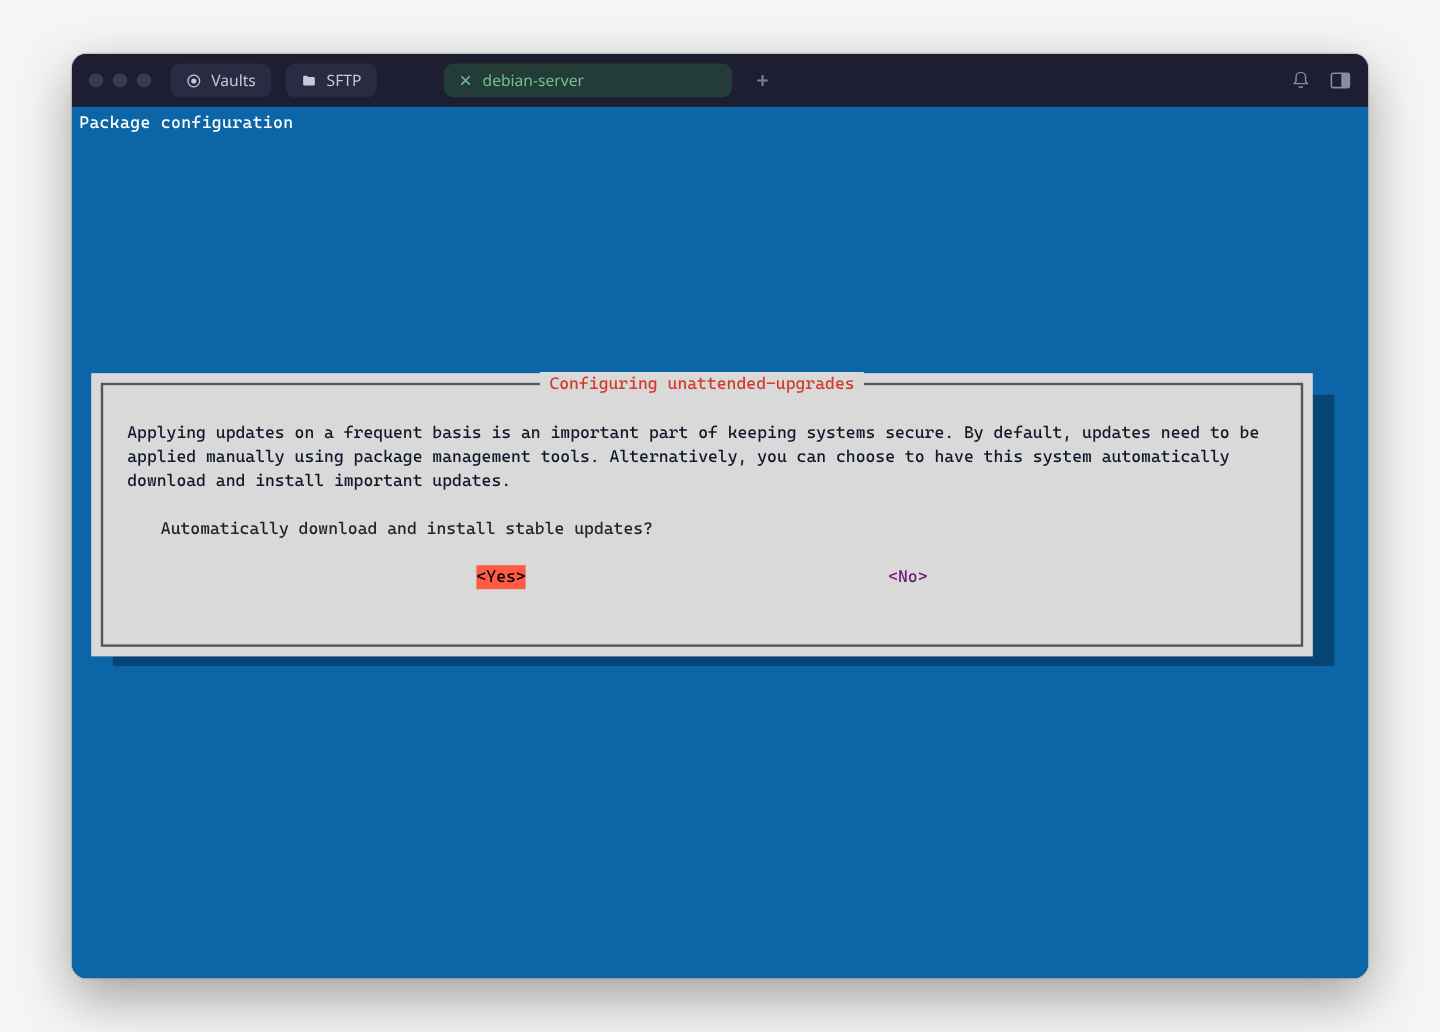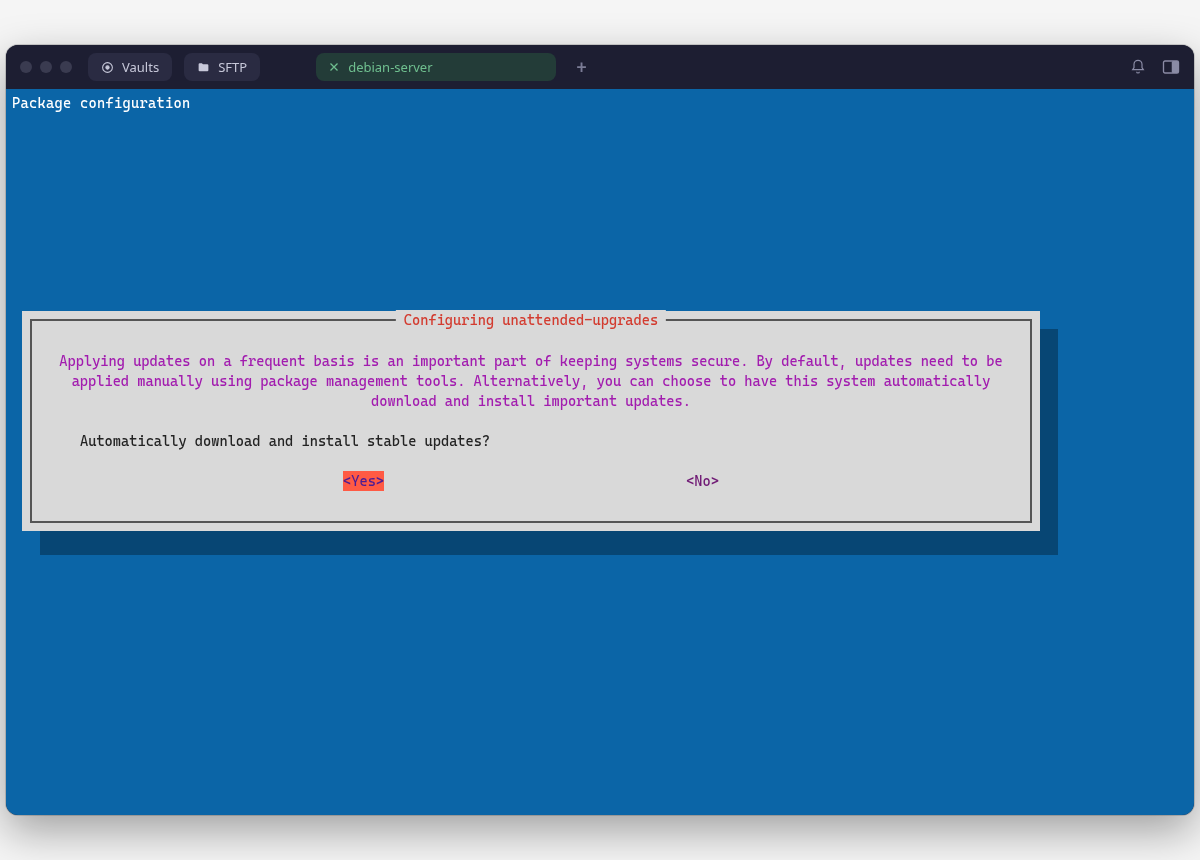--- a/index.html
+++ b/index.html
@@ -6,21 +6,21 @@
     body {
       background: #f5f5f5;
       font-family: ui-monospace, Monaco, 'Cascadia Code', 'Courier New', monospace;
       display: flex;
       align-items: center;
       justify-content: center;
       min-height: 860px;
       width: 1200px;
     }
     .window {
-      width: 1188px;
+      width: 1080px;
       height: 770px;
       background: #1d1e32;
       border-radius: 12px;
       overflow: hidden;
       box-shadow: 0 16px 44px rgba(0,0,0,0.35), 0 0 0 1px rgba(0,0,0,0.15);
       display: flex;
       flex-direction: column;
     }
     .titlebar {
       height: 44px;
@@ -98,56 +98,55 @@
       position: absolute;
       left: 16px;
       top: 222px;
       width: 1018px;
       background: #d9d9d9;
       padding: 8px;
     }
     .dialog-inner {
       border: 2px solid #555;
       position: relative;
-      padding: 30px 20px 30px 20px;
+      padding: 30px 20px 46px 20px;
       color: #232323;
     }
     .dialog-title {
       position: absolute;
       top: -11px;
       left: 50%;
       transform: translateX(-50%);
       background: #d9d9d9;
       padding: 0 8px;
       color: #d33b2f;
       white-space: nowrap;
     }
     .dialog-text {
-      color: #a21caf;
+      color: #0f172a;
       white-space: normal;
       margin-bottom: 20px;
-      text-align: center;
     }
     .dialog-question {
       color: #232323;
       margin-bottom: 20px;
       margin-left: 28px;
     }
     .btn-row {
       display: flex;
       justify-content: space-around;
       padding: 0 140px;
     }
     .tui-btn {
       color: #701a75;
       cursor: pointer;
     }
     .tui-btn.sel {
       background: #ff5a44;
-      color: #4c1d95;
+      color: #000000;
     }
   </style>
 </head>
 <body>
 
 <div class="window">
   <div class="titlebar">
     <div class="traffic">
       <div class="dot"></div>
       <div class="dot"></div>

